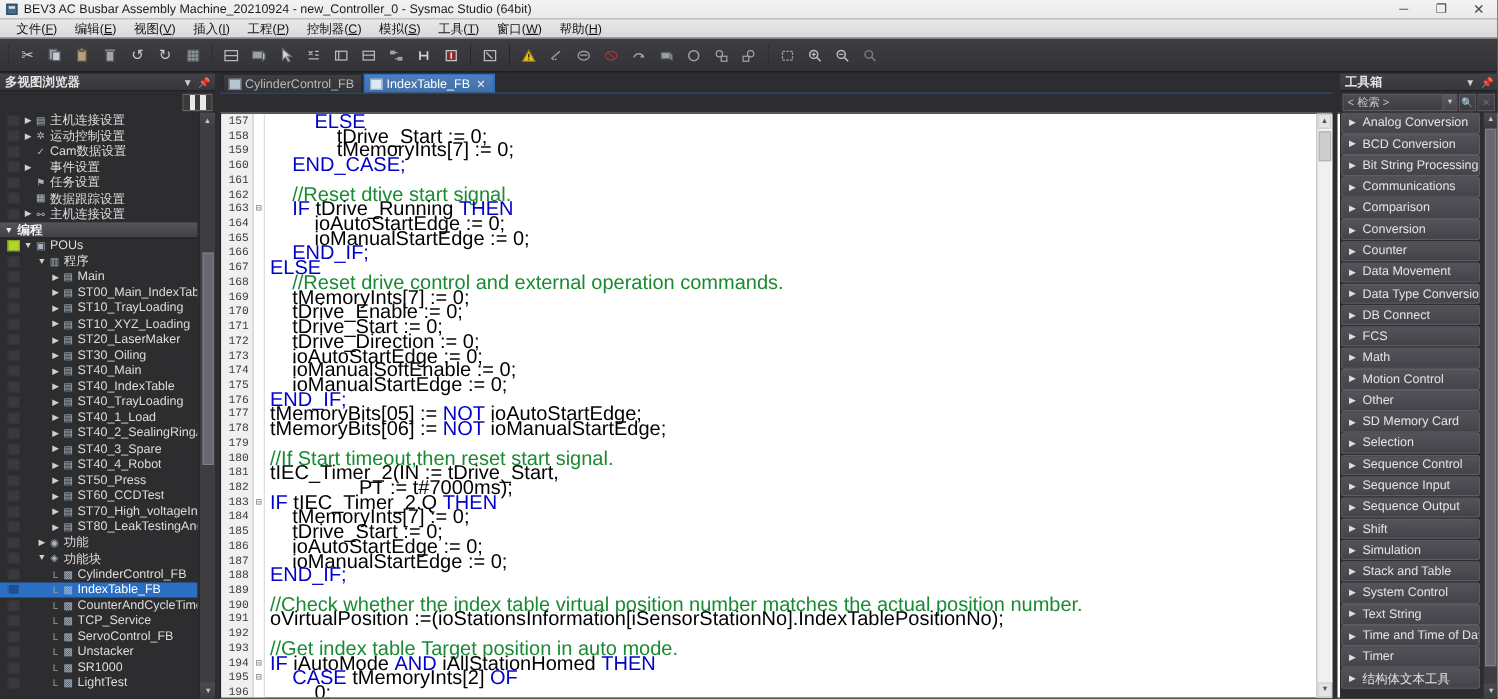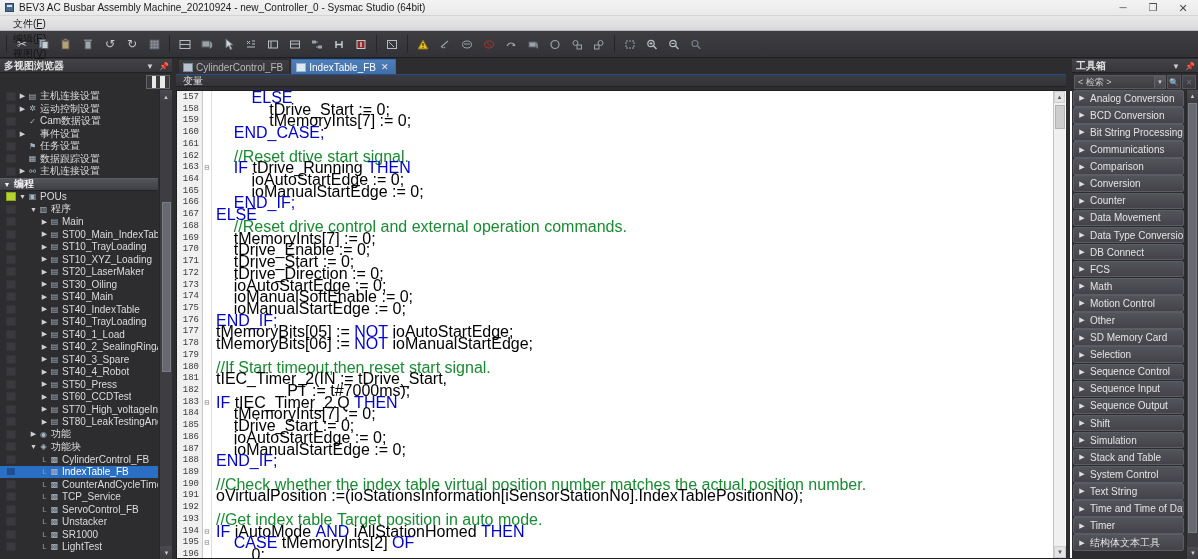--- a/index.html
+++ b/index.html
@@ -45,25 +45,24 @@
     align-items: center; justify-content: center;
     color: #4a4a4a; font-size: 10px; line-height: 1;
   }
   .win-btn.close { font-size: 11px; }
 
   
   .menubar {
     height: 15px;
     background: linear-gradient(#e8e8e8, #d9d9d9);
     border-bottom: 1px solid #b9b9bb;
-    display: flex; align-items: flex-start;
+    display: flex; align-items: center;
     padding-left: 6px;
     color: #141414;
     font-size: 10px;
-    flex-direction: column;
   }
   .menu-item {
     padding: 0 7px; height: 15px; line-height: 15px;
     white-space: nowrap;
   }
   .menu-item u { text-decoration: underline; }
 
   
   .toolbar {
     height: 27px;
@@ -885,23 +884,20 @@
           <div class="tab">
             <span class="tico"></span>
             <span>CylinderControl_FB</span>
           </div>
           <div class="tab active">
             <span class="tico"></span>
             <span>IndexTable_FB</span>
             <span class="tclose">✕</span>
           </div>
         </div>
-      <div class="varbar">
-        <span>变量</span>
-      </div>
       <div class="codearea">
         <div class="gutter" id="gutter">
             <div>157</div>
             <div>158</div>
             <div>159</div>
             <div>160</div>
             <div>161</div>
             <div>162</div>
             <div>163</div>
             <div>164</div>

